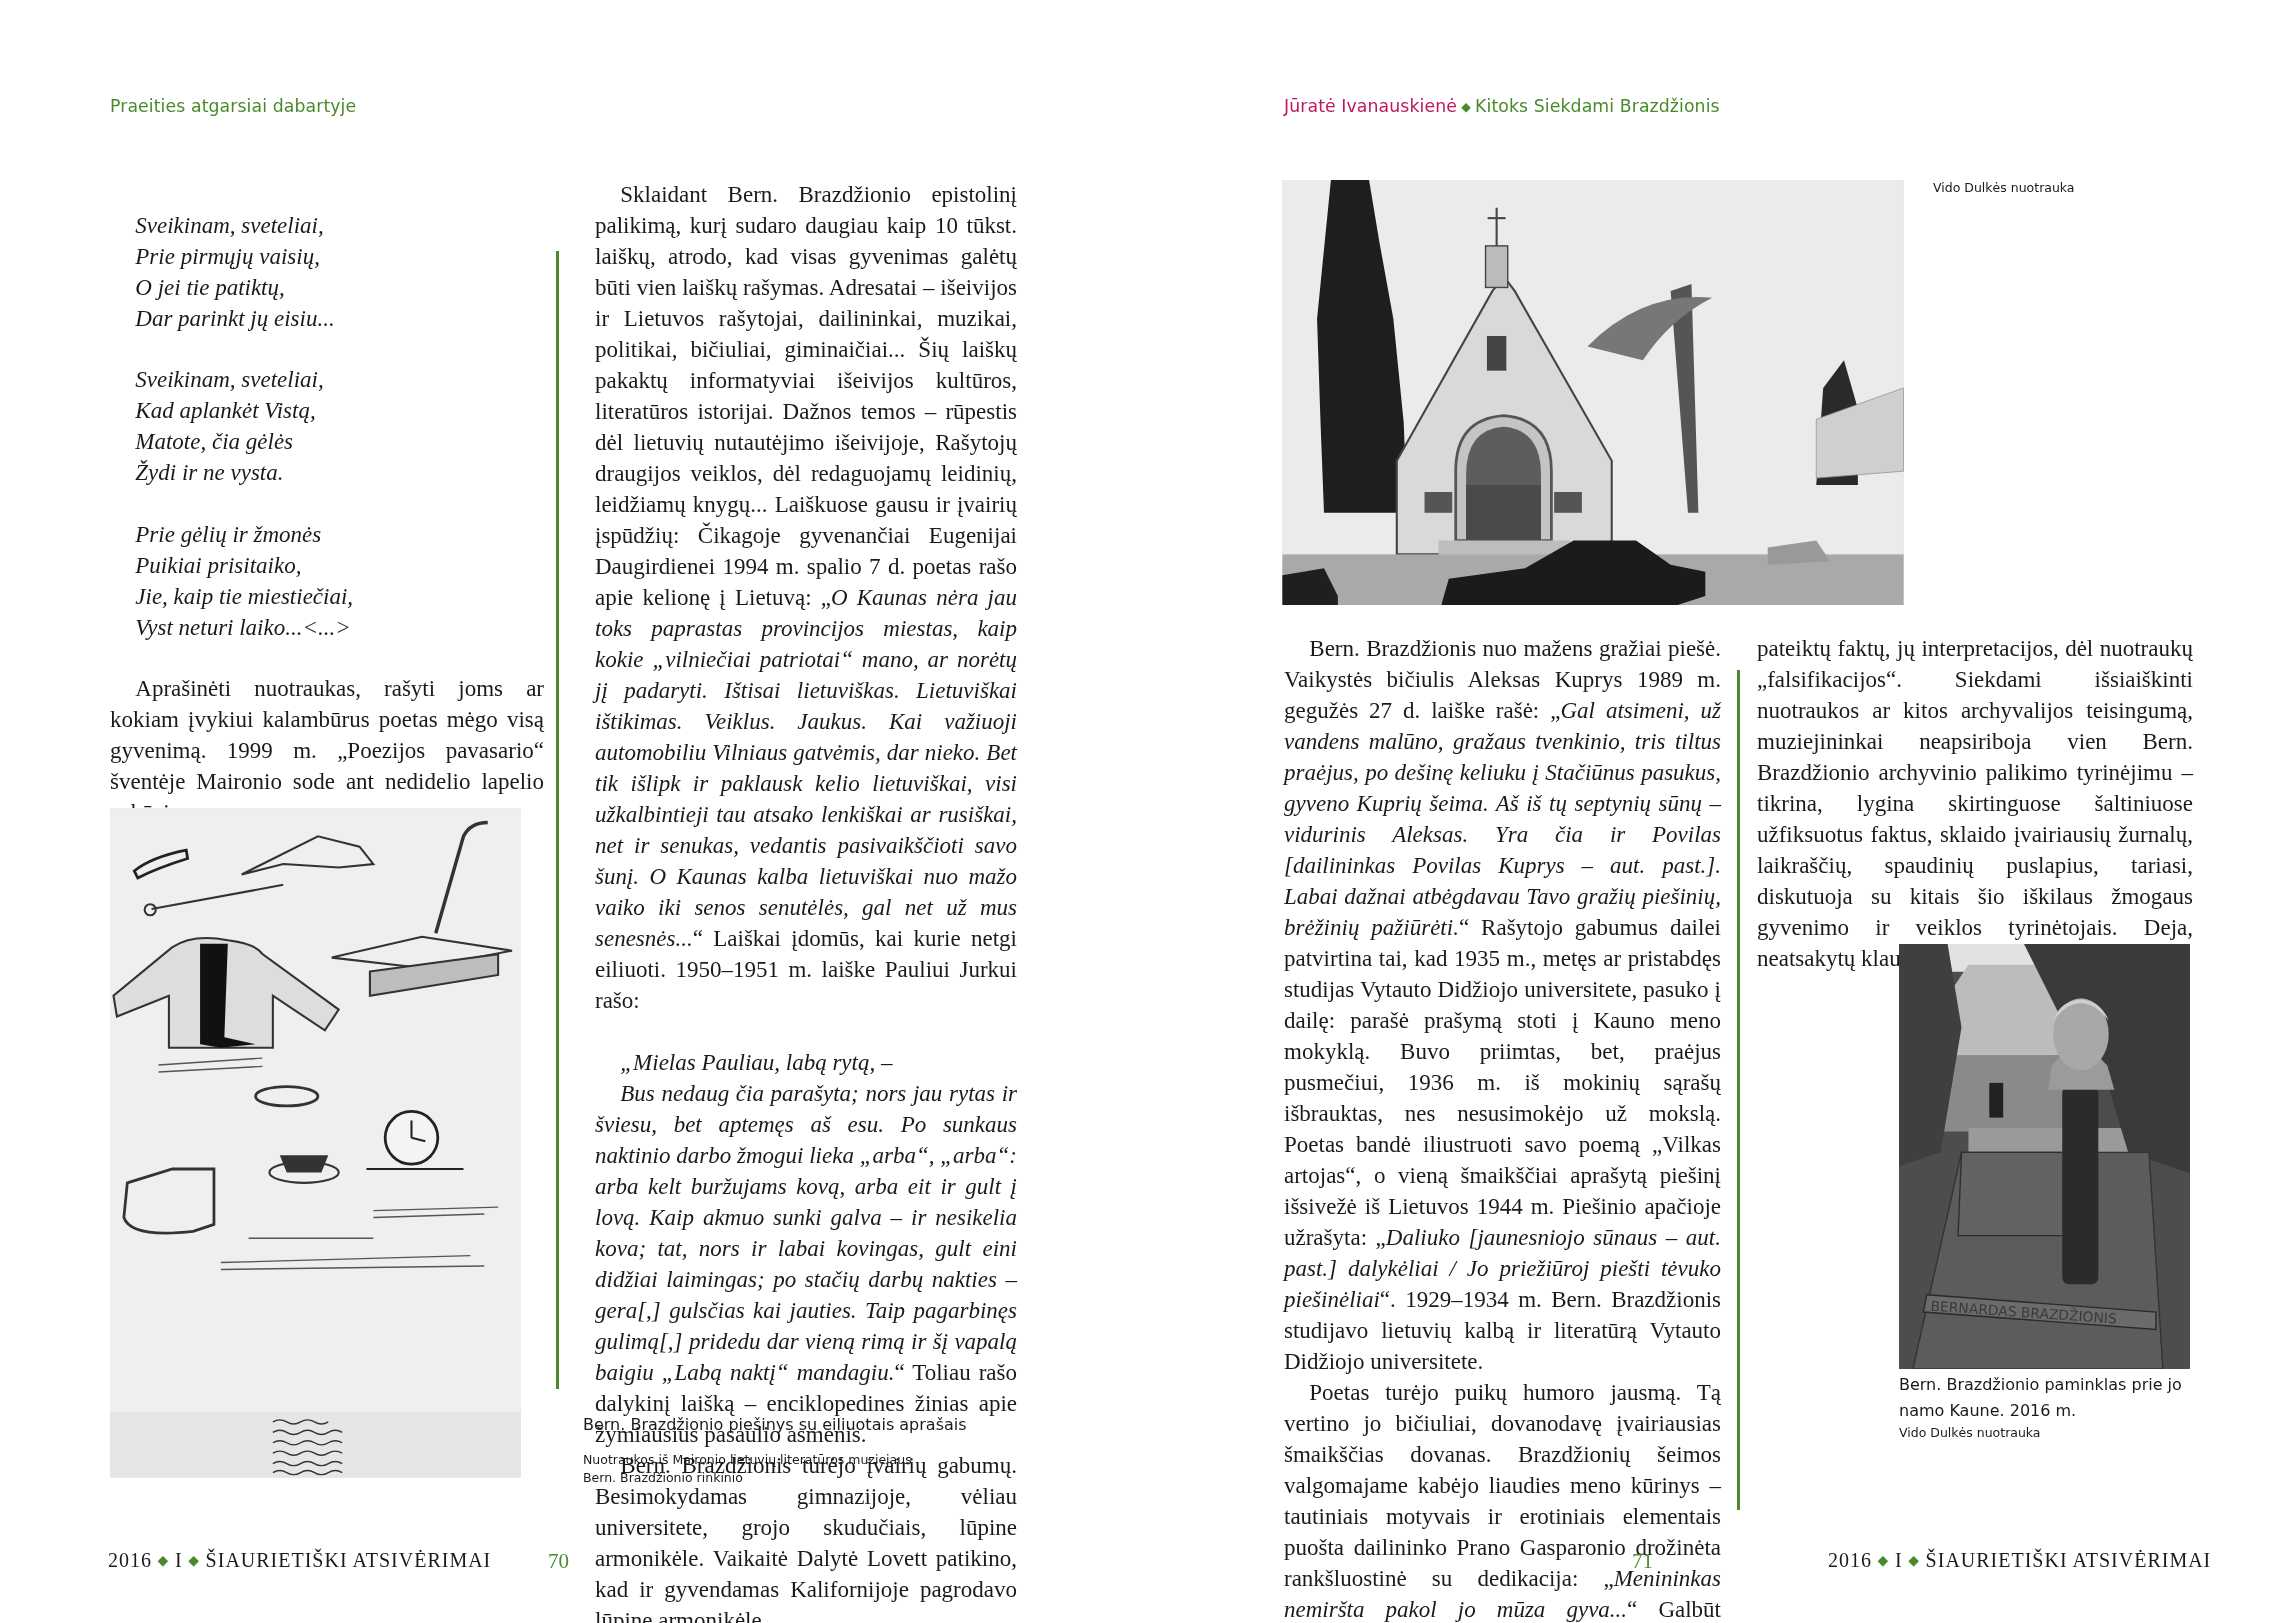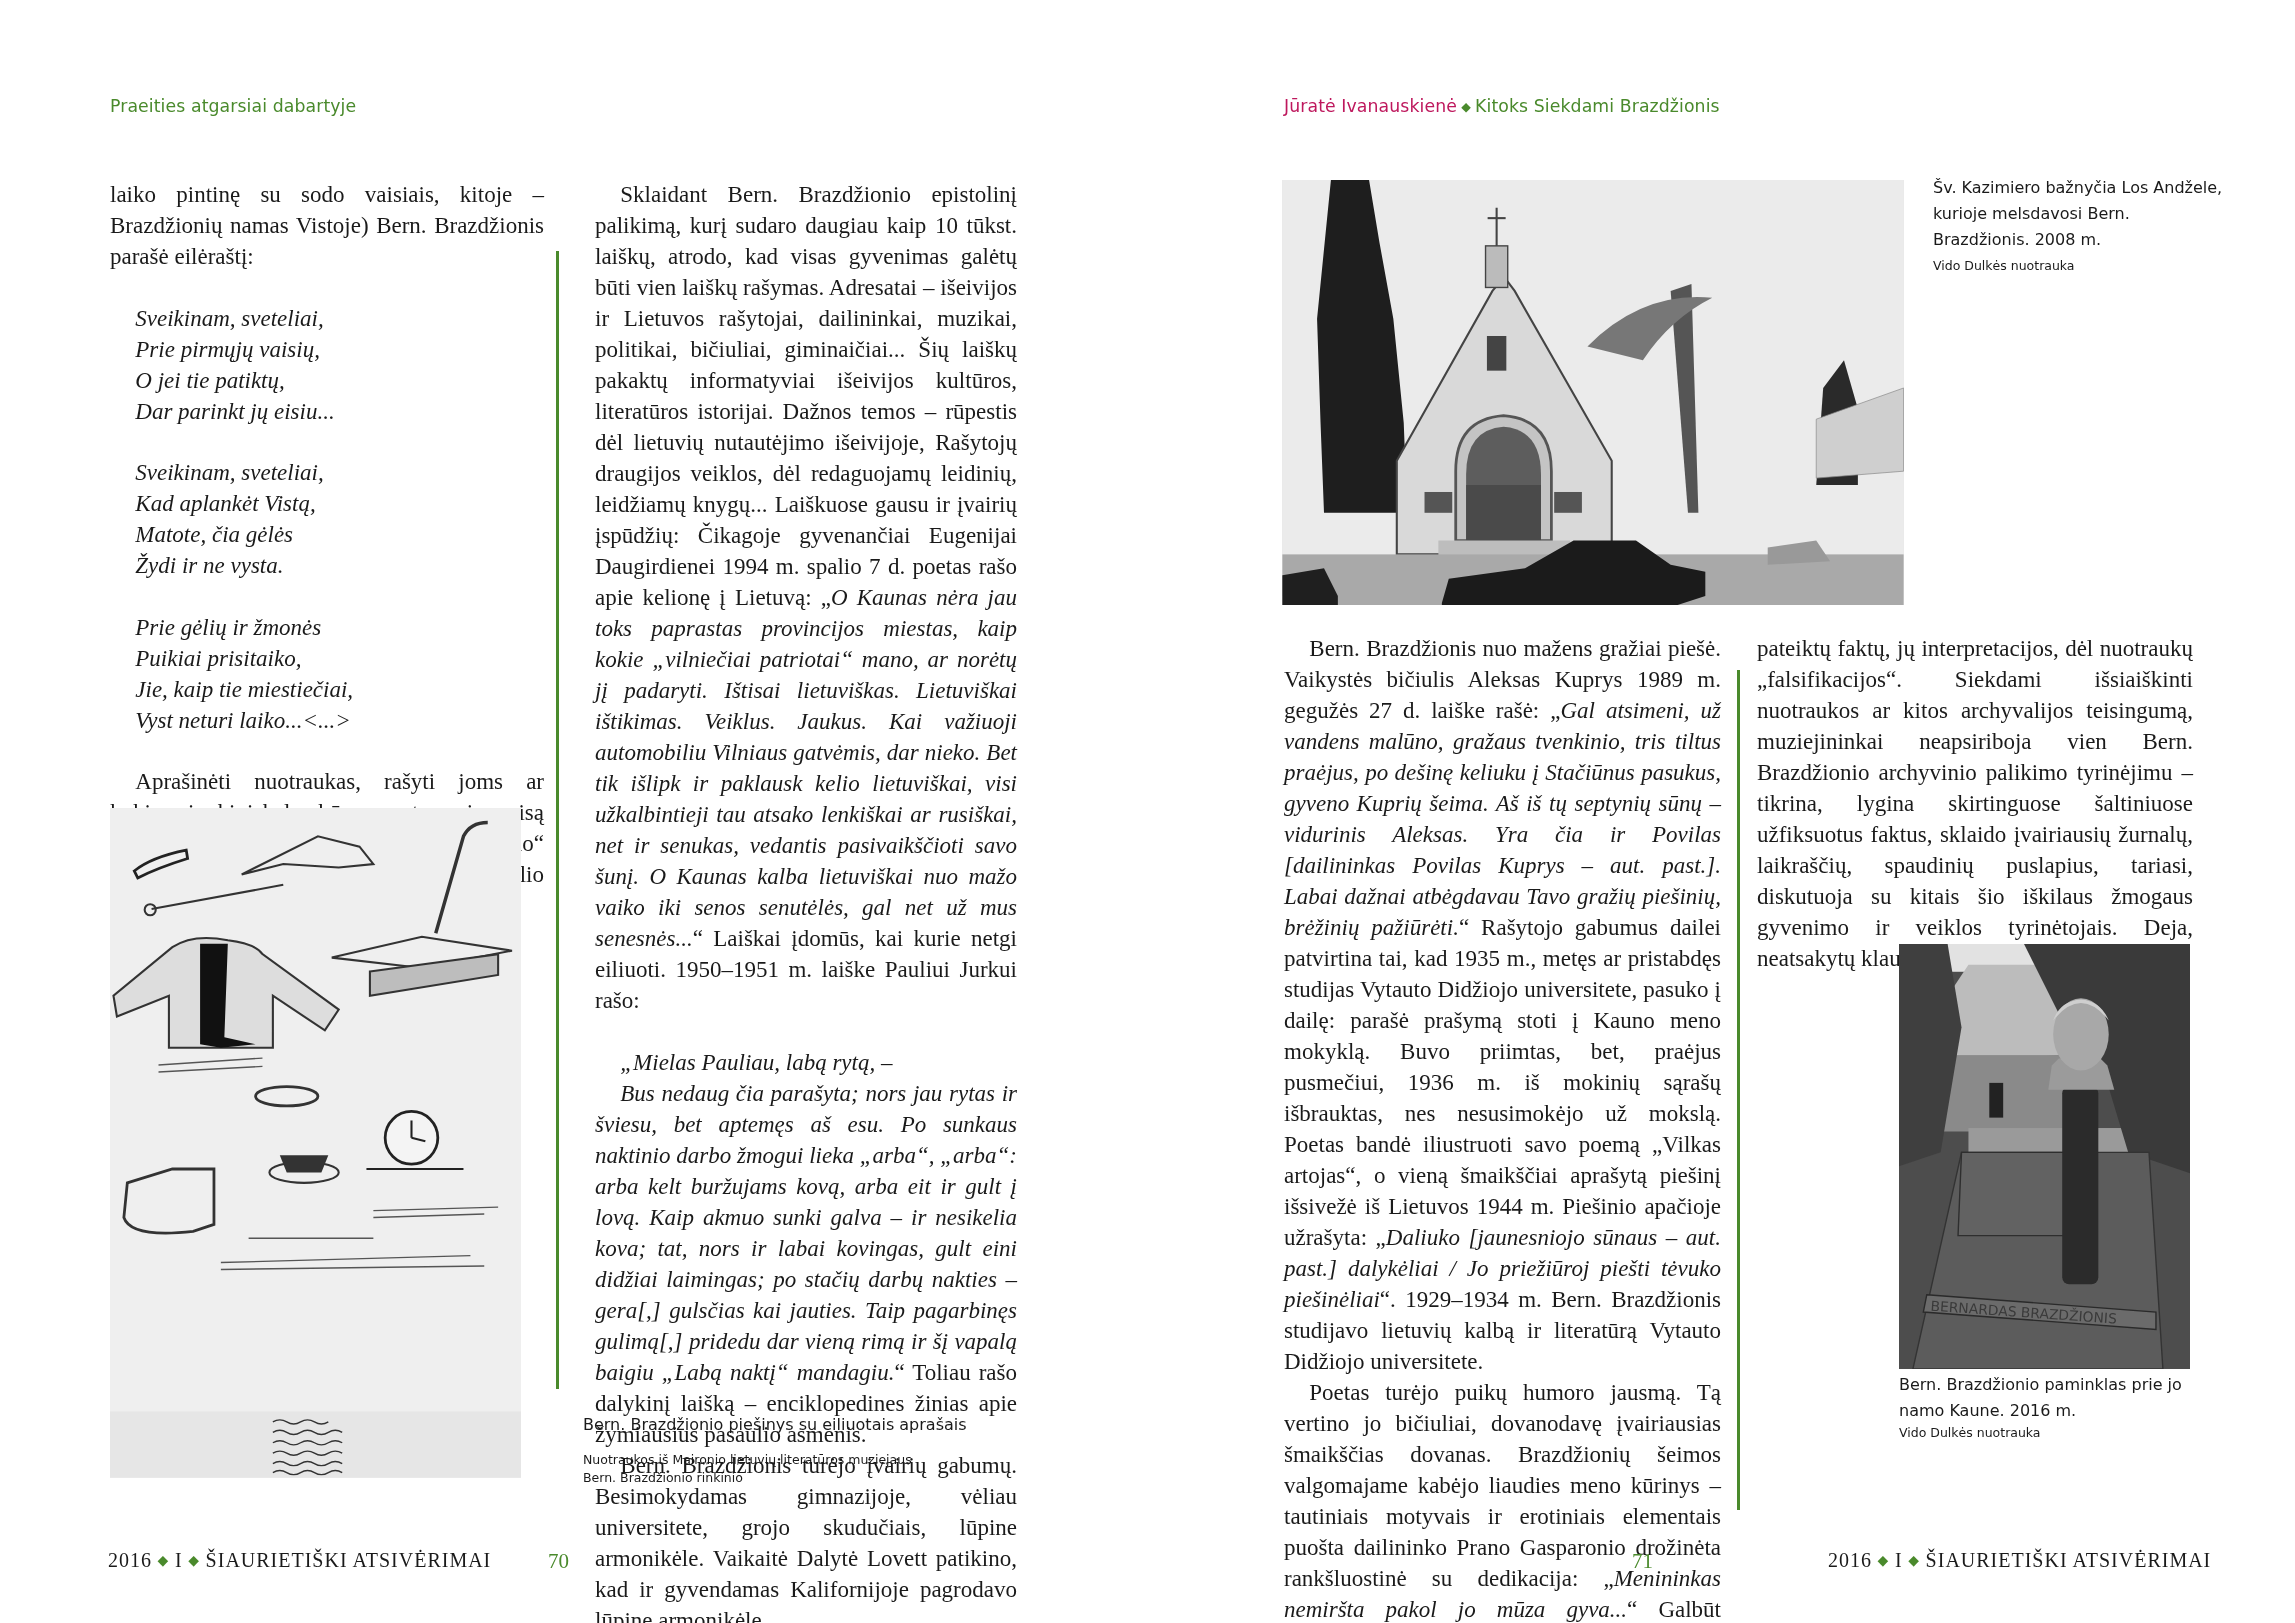--- a/index.html
+++ b/index.html
@@ -34,21 +34,20 @@
   .pagenum { position: absolute; font-family: "Liberation Serif", "DejaVu Serif", serif; font-size: 21px; color: #4a8a2c; }
 
   .end-mark { display: inline-block; width: 12.5px; height: 12.5px; background: #4a8a2c; margin-left: 7px; vertical-align: 0px; }
 </style>
 </head>
 <body>
 
 <div class="abs running-head" style="left:110px; top:96px;">Praeities atgarsiai dabartyje</div>
 
 <div class="col" style="left:110px; top:179px; width:434px;">
-  <p class="noindent">laiko pintinę su sodo vaisiais, kitoje – Brazdžionių namas Vistoje) Bern. Brazdžionis parašė eilėraštį:</p>
   <div class="poem">
     <div class="stanza">
       <div class="line">Sveikinam, sveteliai,</div>
       <div class="line">Prie pirmųjų vaisių,</div>
       <div class="line">O jei tie patiktų,</div>
       <div class="line">Dar parinkt jų eisiu...</div>
     </div>
     <div class="stanza">
       <div class="line">Sveikinam, sveteliai,</div>
       <div class="line">Kad aplankėt Vistą,</div>
@@ -174,21 +173,20 @@
 
     <rect x="0" y="540" width="896" height="73" fill="#a9a9a9"></rect>
 
     <path d="M230 610 L240 575 L350 560 L420 520 L510 520 L560 555 L610 565 L610 600 L570 613 L230 613 Z" fill="#1b1b1b"></path>
     <path d="M0 570 L60 560 L80 600 L80 613 L0 613 Z" fill="#1f1f1f"></path>
     <path d="M700 530 L770 520 L790 550 L700 555 Z" fill="#999"></path>
   </svg>
 </div>
 
 <div class="caption" style="left:1933px; top:175px; width:291px;">
-  <div class="main">Šv. Kazimiero bažnyčia Los Andžele, kurioje melsdavosi Bern. Brazdžionis. 2008 m.</div>
   <div class="credit">Vido Dulkės nuotrauka</div>
 </div>
 
 <div class="col" style="left:1284px; top:633px; width:437px;">
   <p><span>Bern. Brazdžionis nuo mažens gražiai piešė. Vaikystės bičiulis Aleksas Kuprys 1989 m. gegužės 27 d. laiške rašė: „</span><i>Gal atsimeni, už vandens malūno, gražaus tvenkinio, tris tiltus praėjus, po dešinę keliuku į Stačiūnus pasukus, gyveno Kuprių šeima. Aš iš tų septynių sūnų – vidurinis Aleksas. Yra čia ir Povilas [dailininkas Povilas Kuprys – aut. past.]. Labai dažnai atbėgdavau Tavo gražių piešinių, brėžinių pažiūrėti.</i><span>“ Rašytojo gabumus dailei patvirtina tai, kad 1935 m., metęs ar pristabdęs studijas Vytauto Didžiojo universitete, pasuko į dailę: parašė prašymą stoti į Kauno meno mokyklą. Buvo priimtas, bet, praėjus pusmečiui, 1936 m. iš mokinių sąrašų išbrauktas, nes nesusimokėjo už mokslą. Poetas bandė iliustruoti savo poemą „Vilkas artojas“, o vieną šmaikščiai aprašytą piešinį išsivežė iš Lietuvos 1944 m. Piešinio apačioje užrašyta: „</span><i>Daliuko [jaunesniojo sūnaus – aut. past.] dalykėliai / Jo priežiūroj piešti tėvuko piešinėliai</i><span>“. 1929–1934 m. Bern. Brazdžionis studijavo lietuvių kalbą ir literatūrą Vytauto Didžiojo universitete.</span></p>
   <p><span>Poetas turėjo puikų humoro jausmą. Tą vertino jo bičiuliai, dovanodavę įvairiausias šmaikščias dovanas. Brazdžionių šeimos valgomajame kabėjo liaudies meno kūrinys – tautiniais motyvais ir erotiniais elementais puošta dailininko Prano Gasparonio drožinėta rankšluostinė su dedikacija: „</span><i>Menininkas nemiršta pakol jo mūza gyva...</i><span>“ Galbūt šmaikštumas Bern. Brazdžioniui padėjo išgyventi emigracijoje. Muziejininkams ir kitiems šios asmenybės gyvenimo tyrinėtojams jau iškilo problemų dėl kai kurių paties poeto skirtingai</span></p>
 </div>
 
 <div class="rule" style="left:1737px; top:670px; height:840px;"></div>
 

